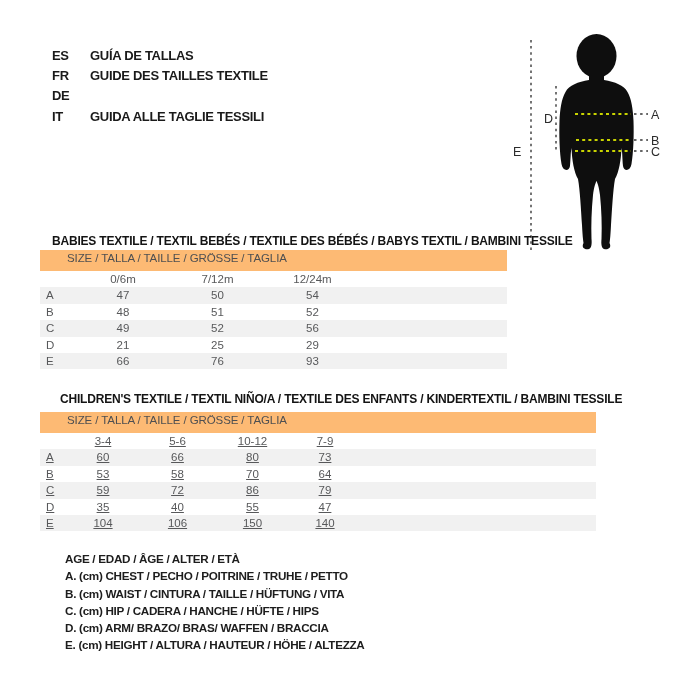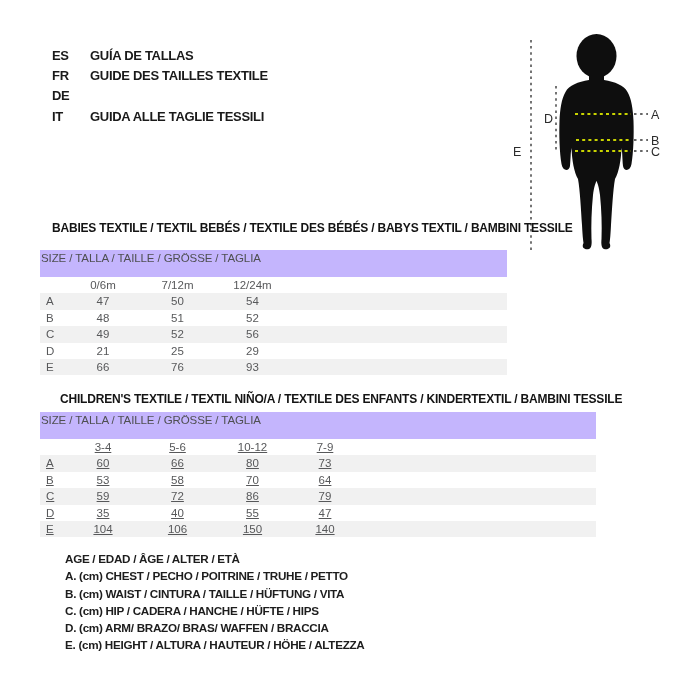--- a/index.html
+++ b/index.html
@@ -11,31 +11,31 @@
   .abs{position:absolute;}
 
   
   .lang-block{left:52px;top:45px;}
   .lang-row{display:flex;height:20.3px;align-items:center;}
   .lang-code{width:38px;font-weight:700;font-size:13px;letter-spacing:-0.3px;color:#1a1a1a;}
   .lang-title{font-weight:700;font-size:13px;letter-spacing:-0.3px;color:#1a1a1a;white-space:nowrap;}
 
   
   .section-title{font-weight:700;font-size:12px;letter-spacing:-0.2px;color:#141414;white-space:nowrap;}
-  .babies-title{left:52px;top:221px;}
+  .babies-title{left:52px;top:234px;}
   .children-title{left:60px;top:392px;}
 
   
   .size-table{font-size:11.5px;color:#57585a;}
   .babies-table{left:40px;top:250px;width:467px;}
   .children-table{left:40px;top:412px;width:556px;}
-  .t-bar{background:#c4b5fd;height:27px;line-height:16px;padding-left:1px;
+  .t-bar{background:#fdba74;height:21px;line-height:16px;padding-left:27px;
          color:#4e4f51;letter-spacing:-0.1px;white-space:nowrap;}
   .t-row{display:grid;height:16.4px;line-height:16.4px;}
-  .babies-table .t-row{grid-template-columns:26px 74px 75px 75px;}
+  .babies-table .t-row{grid-template-columns:26px 74px 75px 75px;gap:20px;}
   .children-table .t-row{grid-template-columns:26px 74px 75px 75px 70px;text-decoration:underline;}
   .t-row.odd{background:#f1f1f1;}
   .c-lab{padding-left:6px;}
   .c-val{text-align:center;}
 
   
   .legend-block{left:52px;top:550px;}
   .legend-line{height:17.3px;line-height:17.3px;font-weight:700;font-size:11.7px;
                letter-spacing:-0.3px;color:#1d1d1d;white-space:nowrap;margin-left:13px;}
 

